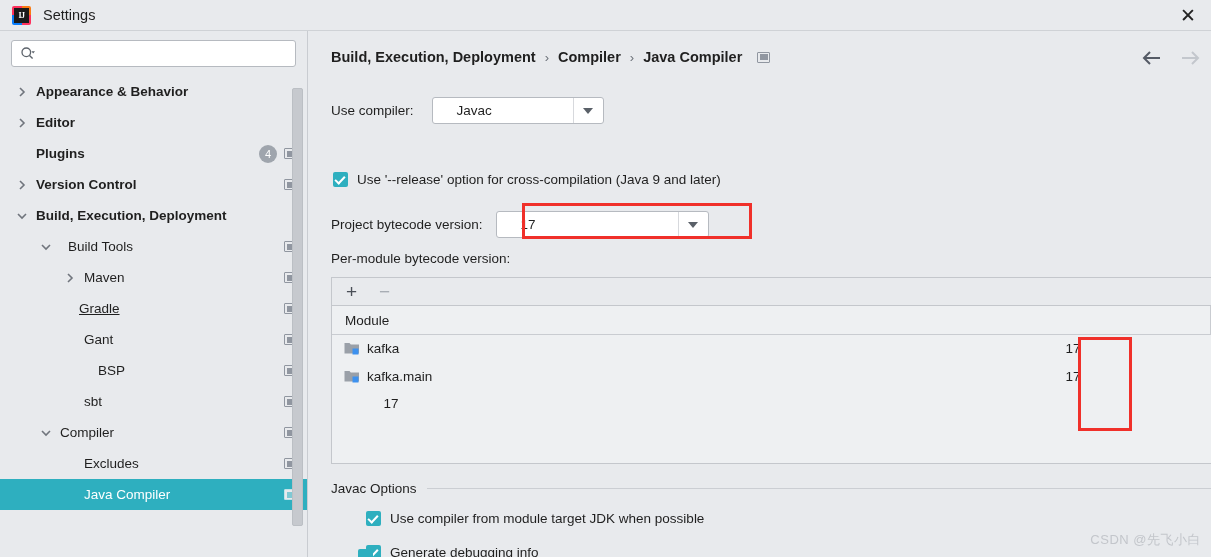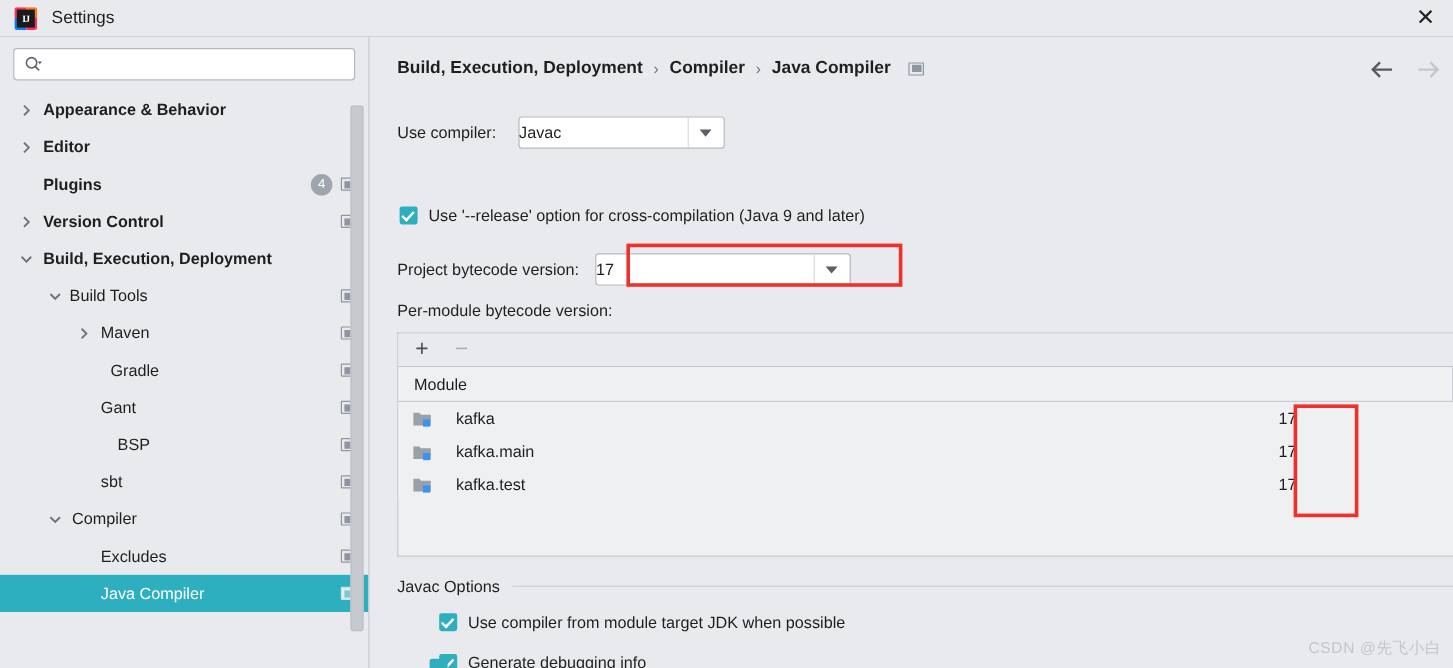--- a/index.html
+++ b/index.html
@@ -125,21 +125,21 @@
   .nav-arrows svg { display: block; }
 
   .row-compiler {
     position: absolute; left: 22px; top: 66px; display: flex; align-items: center;
   }
   .fld-label { font-size: 13.5px; color: #1f1f1f; }
   .combo {
     height: 27px; background: #fff; border: 1px solid #b6bac0; border-radius: 3px;
     display: flex; align-items: center; position: relative;
   }
-  .combo .val { padding-left: 0; font-size: 13.5px; color: #1f1f1f; }
+  .combo .val { padding-left: 24px; font-size: 13.5px; color: #1f1f1f; }
   .combo .arrow-btn {
     margin-left: auto; width: 30px; height: 100%;
     display: flex; align-items: center; justify-content: center;
     border-left: 1px solid #d7d9dd;
   }
   .tri-down {
     width: 0; height: 0; border-left: 5.5px solid transparent;
     border-right: 5.5px solid transparent; border-top: 6px solid #5a6068;
   }
 
@@ -182,21 +182,21 @@
   .th-module {
     flex: 1; padding-left: 13px; font-size: 13.5px; color: #1f1f1f;
     border-right: 1px solid #c9ccd1; height: 100%; display: flex; align-items: center;
   }
   .th-target {
     width: 197px; padding-left: 12px; font-size: 13.5px; color: #1f1f1f;
     height: 100%; display: flex; align-items: center;
   }
   .tbl-body { background: #eef0f2; }
   .trow { height: 27.5px; display: flex; align-items: center; }
-  .td-module { flex: 1; display: flex; align-items: flex-end; padding-left: 12px; gap: 20px; }
+  .td-module { flex: 1; display: flex; align-items: flex-start; padding-left: 12px; gap: 7px; }
   .mod-icon { width: 16px; height: 14px; position: relative; flex: none; }
   .mod-icon svg { display: block; }
   .mod-name { font-size: 13.5px; color: #1f1f1f; }
   .td-target {
     width: 197px; font-size: 13.5px; color: #1f1f1f;
     text-align: center; padding-right: 79px;
   }
 
   
   .sec-javac { position: absolute; left: 22px; top: 450px; right: 0; }
@@ -290,39 +290,39 @@
         </span>
         <span class="label" style="margin-left: 6px;">Build, Execution, Deployment</span>
         <span class="spacer-right"></span>
       </div>
       <div class="tree-item">
         <span class="arrow" style="margin-left: 38px;">
           <svg width="16" height="16" viewBox="0 0 16 16">
             <polyline points="4,6 8,10 12,6" fill="none" stroke="#70757d" stroke-width="1.6"></polyline>
           </svg>
         </span>
-        <span class="label" style="margin-left: 4px;">Build Tools</span>
+        <span class="label" style="margin-left: 14px;">Build Tools</span>
         <span class="spacer-right">
           <span class="mon-icon"></span>
         </span>
       </div>
       <div class="tree-item">
         <span class="arrow" style="margin-left: 62px;">
           <svg width="16" height="16" viewBox="0 0 16 16">
             <polyline points="6,4 10,8 6,12" fill="none" stroke="#70757d" stroke-width="1.6"></polyline>
           </svg>
         </span>
         <span class="label" style="margin-left: 6px;">Maven</span>
         <span class="spacer-right">
           <span class="mon-icon"></span>
         </span>
       </div>
       <div class="tree-item">
         <span class="arrow" style="margin-left: 62px;"></span>
-        <span class="label" style="margin-left: 14px;">Gradle</span>
+        <span class="label" style="margin-left: 1px; text-decoration: underline;">Gradle</span>
         <span class="spacer-right">
           <span class="mon-icon"></span>
         </span>
       </div>
       <div class="tree-item">
         <span class="arrow" style="margin-left: 62px;"></span>
         <span class="label" style="margin-left: 6px;">Gant</span>
         <span class="spacer-right">
           <span class="mon-icon"></span>
         </span>
@@ -454,29 +454,20 @@
               <svg width="16" height="14" viewBox="0 0 16 14">
                 <path d="M0.5 2 h5 l1.3 1.6 h8.2 v9 h-14.5 z" fill="#9aa0a8"></path>
                 <rect x="8.5" y="7.5" width="6" height="6" fill="#3d91ef"></rect>
               </svg>
             </span>
             <span class="mod-name">kafka.main</span>
           </div>
           <div class="td-target">17</div>
         </div>
         <div class="trow">
-          <div class="td-module">
-            <span class="mod-icon">
-              <svg width="16" height="14" viewBox="0 0 16 14">
-                <path d="M0.5 2 h5 l1.3 1.6 h8.2 v9 h-14.5 z" fill="#9aa0a8"></path>
-                <rect x="8.5" y="7.5" width="6" height="6" fill="#3d91ef"></rect>
-              </svg>
-            </span>
-            <span class="mod-name">kafka.test</span>
-          </div>
           <div class="td-target">17</div>
         </div>
       </div>
   </div>
   <div class="red-box" style="left:769px; top:306px; width:54px; height:94px;"></div>
 
   <div class="sec-javac">
     <div class="sec-head">
       <span class="sec-title">Javac Options</span>
       <span class="sec-line"></span>

